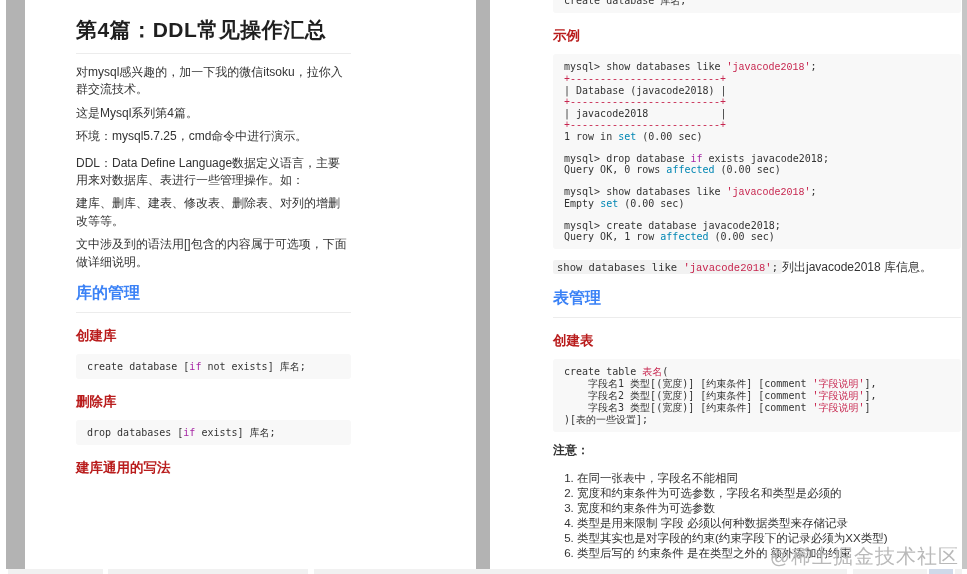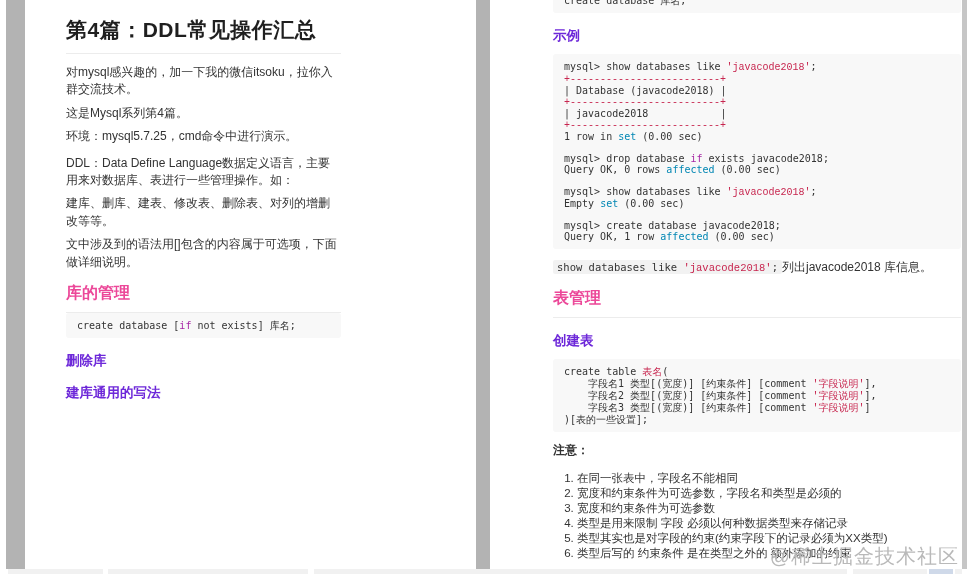--- a/index.html
+++ b/index.html
@@ -16,35 +16,35 @@
     width:967px;height:574px;overflow:hidden;position:relative;
     background:#ffffff;
     font-family:"Liberation Sans",sans-serif;
     color:#333;
   }
   .gutter{position:absolute;top:0;height:569px;background:var(--gutter-gray,#b3b3b3);}
   .gutter-left{left:6px;width:19px;}
   .gutter-mid{left:476px;width:14px;}
   .scrollbar{position:absolute;top:0;right:0;width:5px;height:574px;background:#c6c6c6;}
   .page{position:absolute;top:0;height:569px;background:#fff;overflow:hidden;}
-  .page-left{left:31px;width:371px;}
+  .page-left{left:41px;width:371px;}
   .page-right{left:490px;width:528px;}
   .content-l{padding:0 61px 0 35px;}
   .content-r{padding:0 57px 0 63px;}
 
   .doc-h1{
     font-size:21px;font-weight:bold;color:#1f1f1f;letter-spacing:.5px;
     margin:0;padding:16px 0 9px;border-bottom:1px solid #ececec;
   }
   .doc-h2{
-    font-size:16px;font-weight:bold;color:#ec4899;
+    font-size:16px;font-weight:bold;color:#3b82f6;
     margin:12px 0 0;padding:0 0 8px;border-bottom:1px solid #ececec;
   }
   .doc-h3{
-    font-size:13.5px;font-weight:bold;color:#6d28d9;
+    font-size:13.5px;font-weight:bold;color:#b91c1c;
     margin:14px 0 9px;
   }
   .doc-p{font-size:12px;line-height:1.45;margin:0 0 6px;color:#333;}
   .first-p{margin-top:10px;}
   .gap-top{margin-top:9px;}
 
   .codeblock{
     display:block;background:var(--code-background,#f8f8f8);border-radius:3px;
     padding:7px 11px;margin:0 0 10px;
     font-family:"DejaVu Sans Mono",monospace;font-size:10px;line-height:11px;
@@ -85,22 +85,24 @@
   <section class="page page-left">
     <div class="content-l">
       <h1 class="doc-h1">第4篇：DDL常见操作汇总</h1>
       <p class="doc-p first-p">对mysql感兴趣的，加一下我的微信itsoku，拉你入群交流技术。</p>
       <p class="doc-p">这是Mysql系列第4篇。</p>
       <p class="doc-p">环境：mysql5.7.25，cmd命令中进行演示。</p>
       <p class="doc-p gap-top">DDL：Data Define Language数据定义语言，主要用来对数据库、表进行一些管理操作。如：</p>
       <p class="doc-p">建库、删库、建表、修改表、删除表、对列的增删改等等。</p>
       <p class="doc-p">文中涉及到的语法用[]包含的内容属于可选项，下面做详细说明。</p>
       <h2 class="doc-h2">库的管理</h2>
+      <h3 class="doc-h3">创建库</h3>
       <pre class="codeblock"><span class="code-line"><span class="tok-pln">create database [</span><span class="tok-kw">if</span><span class="tok-pln"> not exists] 库名;</span></span></pre>
       <h3 class="doc-h3">删除库</h3>
+      <pre class="codeblock"><span class="code-line"><span class="tok-pln">drop databases [</span><span class="tok-kw">if</span><span class="tok-pln"> exists] 库名;</span></span></pre>
       <h3 class="doc-h3">建库通用的写法</h3>
     </div>
   </section>
 
   <div class="gutter gutter-mid"></div>
 
   <section class="page page-right">
     <div class="content-r">
       <pre class="codeblock clipped"><span class="code-line"><span class="tok-pln">create database 库名;</span></span></pre>
       <h3 class="doc-h3">示例</h3>

